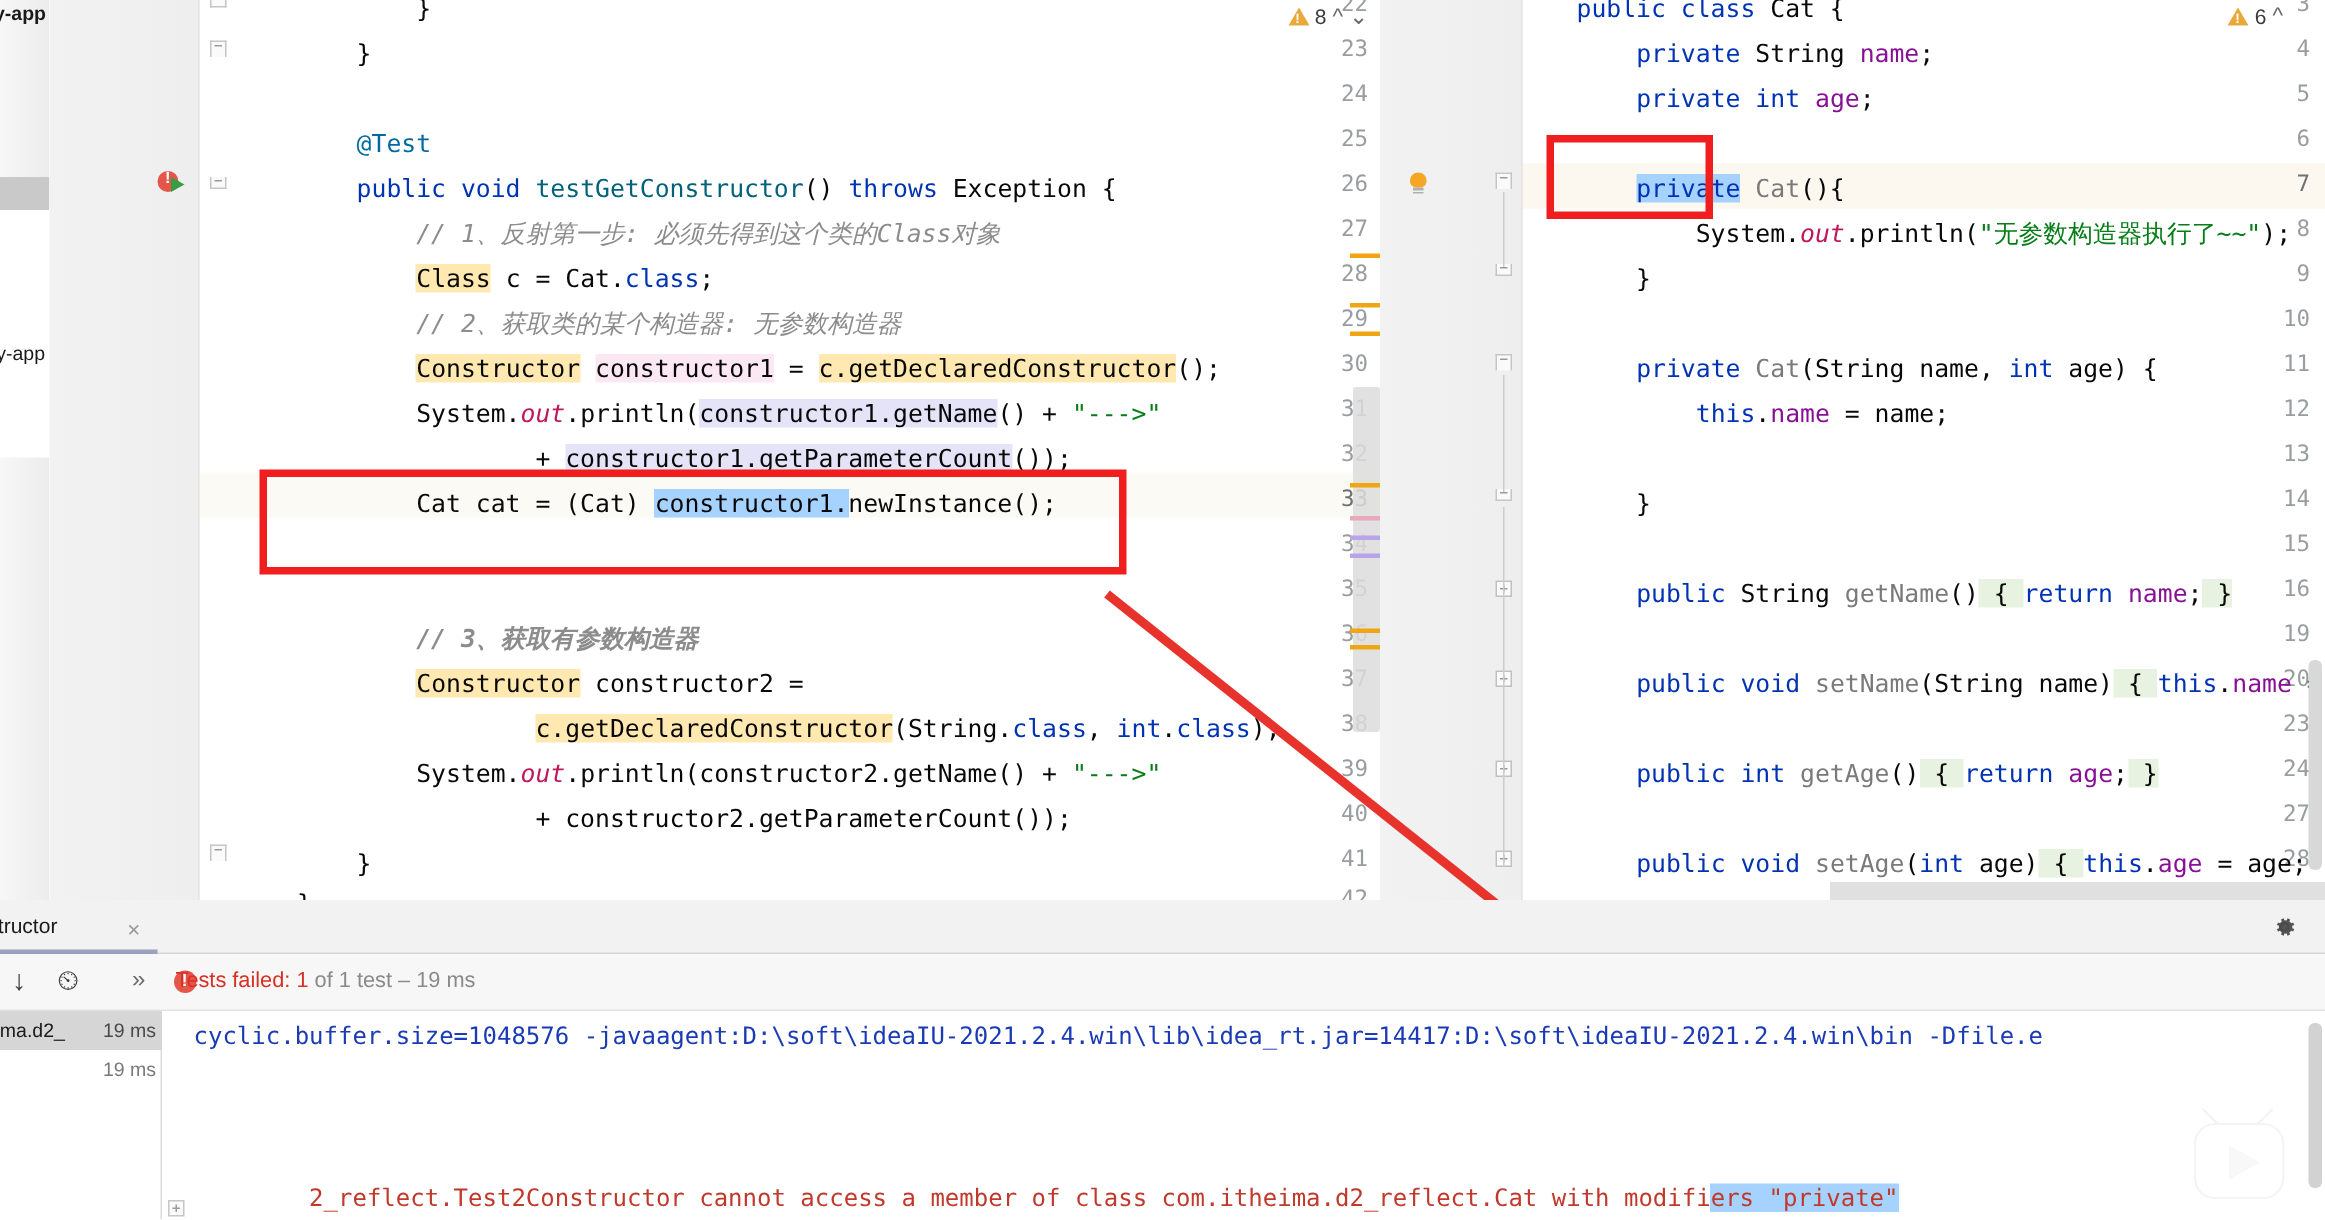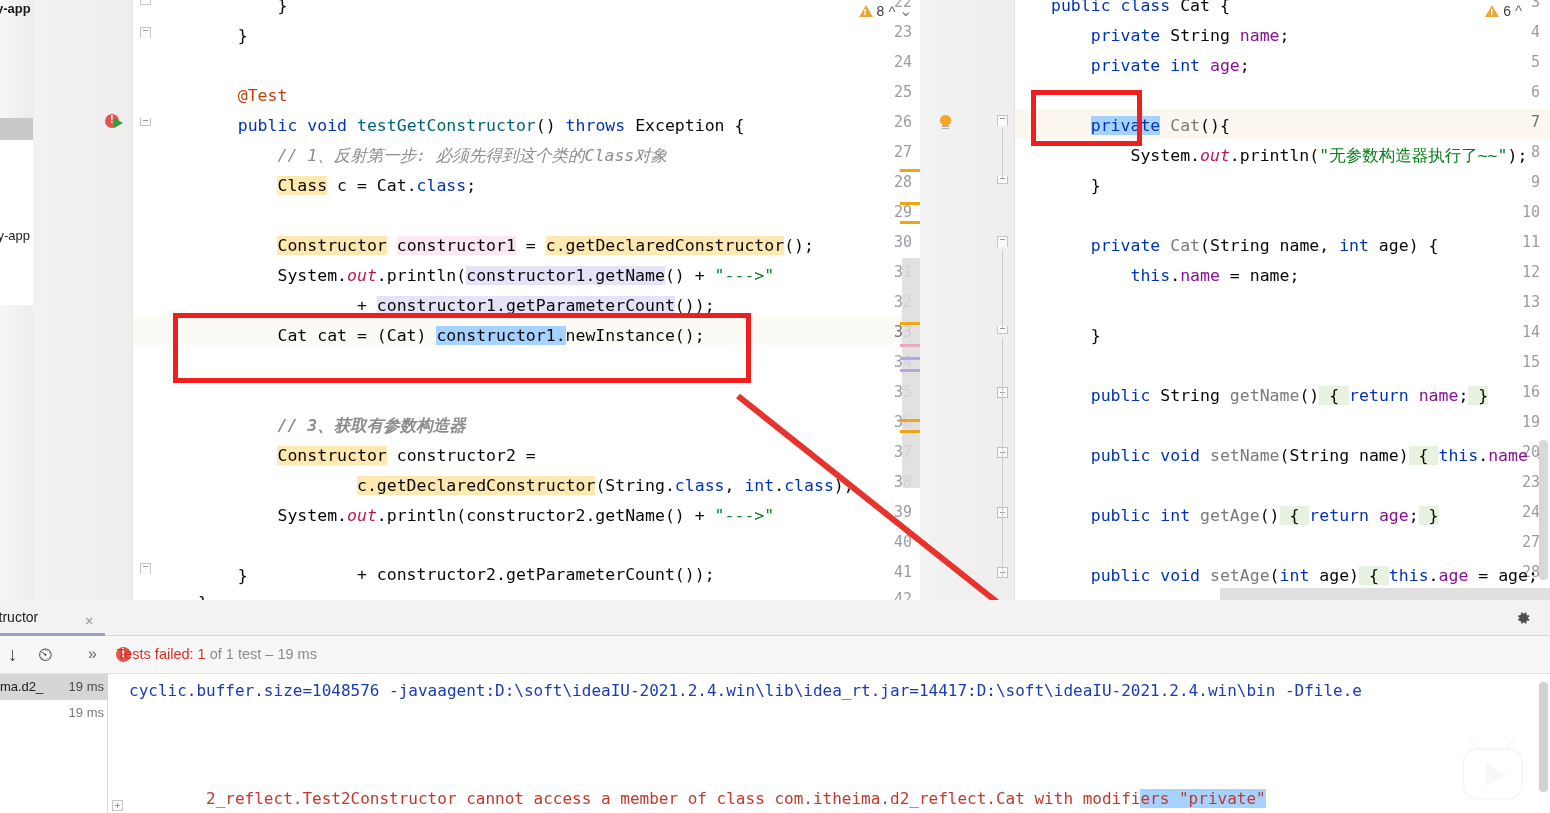--- a/index.html
+++ b/index.html
@@ -36,21 +36,21 @@
   #ed-left  .codearea { left:100px; }
   #ed-right .codearea { left:95px; }
 
   .cline { position:absolute; left:0; white-space:pre; font-size:16.5px;
     font-family:"DejaVu Sans Mono",monospace; color:#080808; line-height:30px; height:30px; }
   #ed-left .cline  { left:65px; }
   #ed-right .cline { left:36px; }
 
   
   .k   { color:#0033b3; }             
-  .anno{ color:#c2410c; }          
+  .anno{ color:#0369a1; }          
   .cm  { color:#8c8c8c; font-style:italic; }  
   .st  { color:#067d17; }          
   .fld { color:#be185d; }          
   .fld2{ color:#871094; }
   .mth { color:#7a7a7a; }
 
   
   .hl-orange { background:#ffe9b0; }
   .hl-pink   { background:#fce8f3; }
   .hl-lav    { background:#e4e3f7; }
@@ -201,29 +201,30 @@
         <div class="tri"></div>
     </div>
 
     <div class="codearea">
       <div class="cline" style="top:-9px;">        }</div>
       <div class="cline" style="top:21px;">    }</div>
       <div class="cline" style="top:81px;"><span class="anno">    @Test</span></div>
       <div class="cline" style="top:111px;"><span class="k">    public</span> <span class="k">void</span> <span style="color:#00627a">testGetConstructor</span>() <span class="k">throws</span> Exception {</div>
       <div class="cline" style="top:141px;"><span class="cm">        // 1、反射第一步: 必须先得到这个类的Class对象</span></div>
       <div class="cline" style="top:171px;">        <span class="hl-orange">Class</span> c = Cat.<span class="k">class</span>;</div>
+      <div class="cline" style="top:201px;"><span class="cm">        // 2、获取类的某个构造器: 无参数构造器</span></div>
       <div class="cline" style="top:231px;">        <span class="hl-orange">Constructor</span> <span class="hl-pink">constructor1</span> = <span class="hl-orange">c.getDeclaredConstructor</span>();</div>
       <div class="cline" style="top:261px;">        System.<span class="fld"><i>out</i></span>.println(<span class="hl-lav">constructor1.getName</span>() + <span class="st">"---&gt;"</span></div>
       <div class="cline" style="top:291px;">                + <span class="hl-lav">constructor1.getParameterCount</span>());</div>
       <div class="cline" style="top:321px;">        Cat cat = (Cat) <span class="hl-blue">constructor1.</span>newInstance();</div>
       <div class="cline" style="top:411px;font-weight:bold;"><span class="cm">        // 3、获取有参数构造器</span></div>
       <div class="cline" style="top:441px;">        <span class="hl-orange">Constructor</span> constructor2 =</div>
       <div class="cline" style="top:471px;">                <span class="hl-orange">c.getDeclaredConstructor</span>(String.<span class="k">class</span>, <span class="k">int</span>.<span class="k">class</span>);</div>
       <div class="cline" style="top:501px;">        System.<span class="fld"><i>out</i></span>.println(constructor2.getName() + <span class="st">"---&gt;"</span></div>
-      <div class="cline" style="top:531px;margin-top:29px;">                + constructor2.getParameterCount());</div>
+      <div class="cline" style="top:531px;">                + constructor2.getParameterCount());</div>
       <div class="cline" style="top:561px;">    }</div>
       <div class="cline" style="top:588px;">}</div>
     </div>
 
     <div class="insp" style="right:8px; top:2px;">
       <span class="warn-tri"></span>
       <span>8</span>
       <span class="chev">^</span>
       <span class="chev">⌄</span>
     </div>

